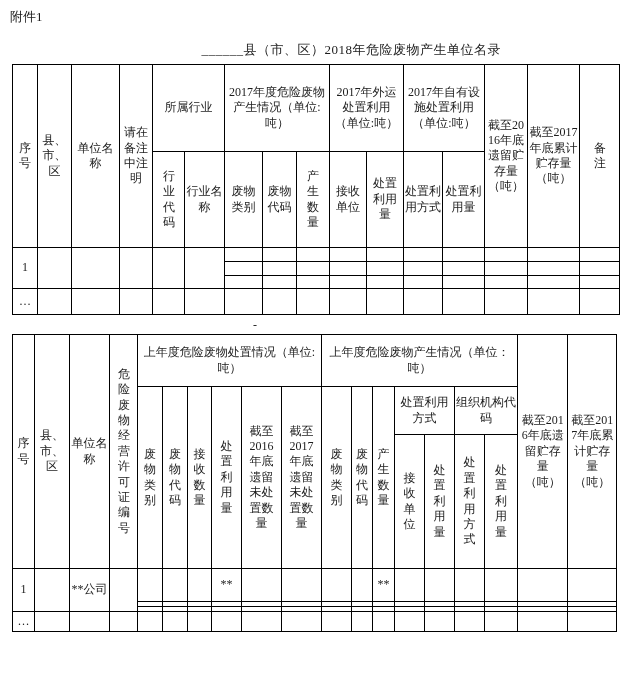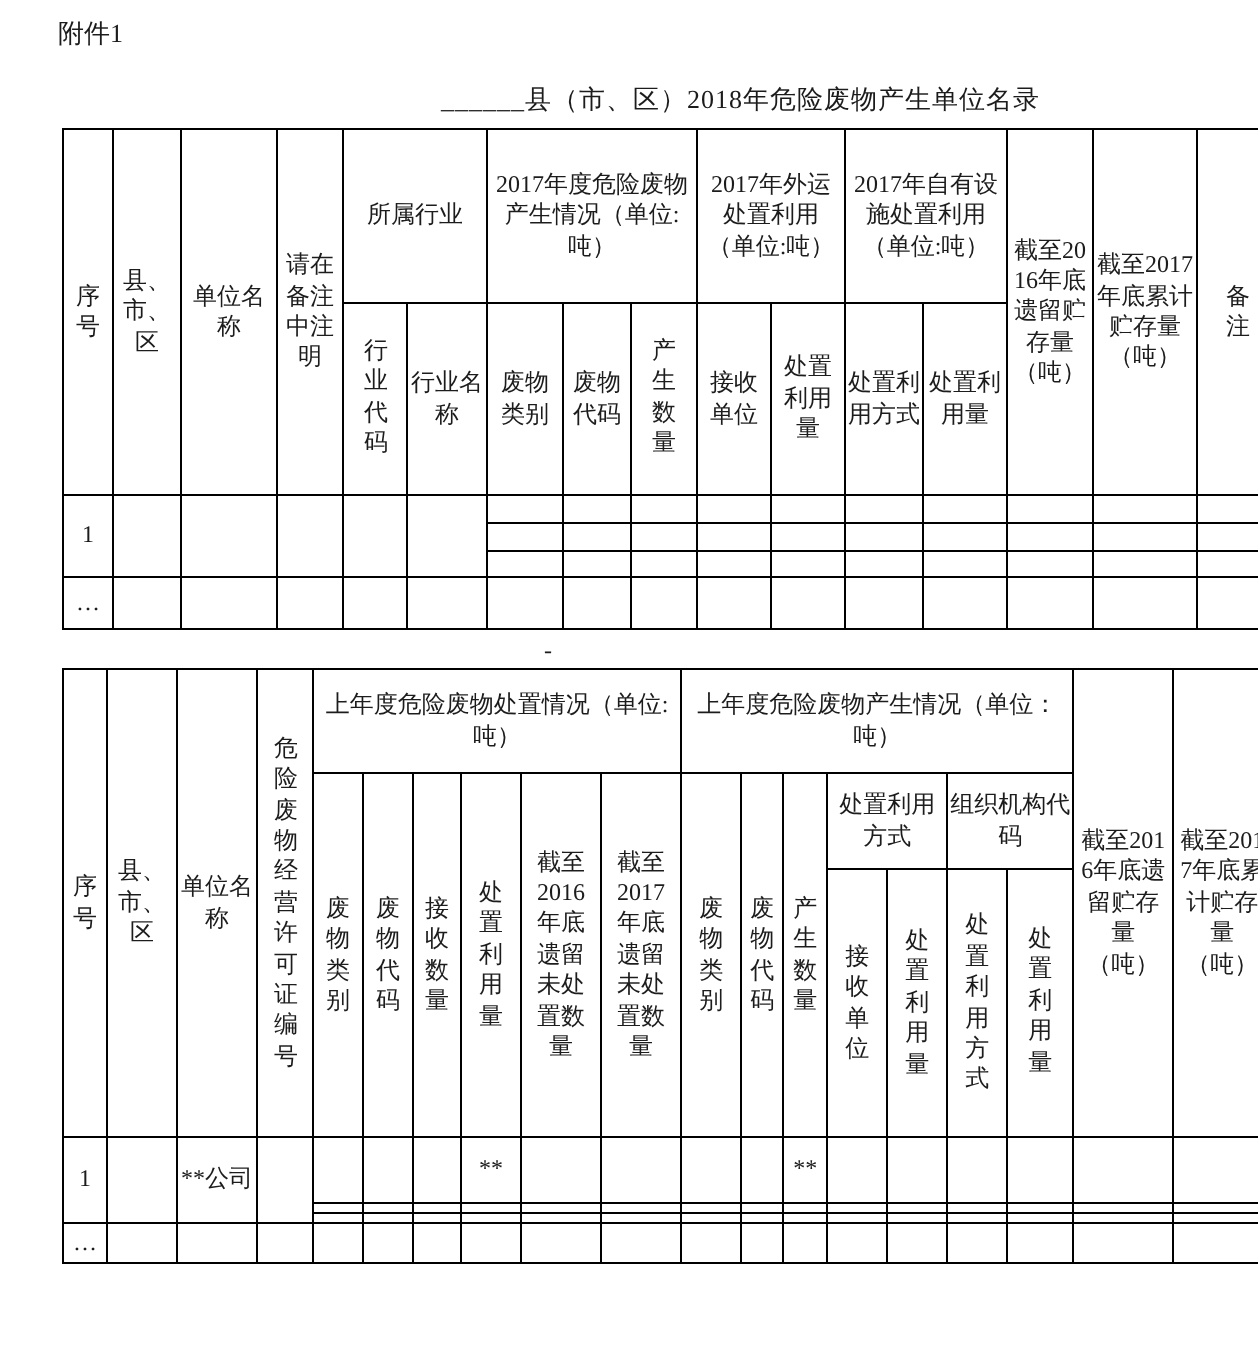--- a/index.html
+++ b/index.html
@@ -1,34 +1,34 @@
 <!DOCTYPE html>
 <html><head>
 <meta charset="utf-8">
 <style>
   html,body { margin:0; padding:0; }
   body {
     width:629px; height:684px; background:#ffffff; overflow:hidden;
     font-family:"Liberation Serif","DejaVu Serif",serif; color:#1c1c1c;
   }
-  .page { box-sizing:border-box; width:501px; height:684px; padding:8px 0 0 9px;margin-left:19px; }
+  .page { box-sizing:border-box; width:501px; height:684px; padding:8px 0 0 9px; }
   .attachment { font-size:13px; padding-left:1px; }
   .tbl-title { text-align:right; font-size:13px; margin-top:15px; letter-spacing:.5px; }
   .note { font-size:13px; margin-top:8px; padding-left:1px; }
   .sep-dash { text-align:center; font-size:12px; margin-top:4px; line-height:12px; }
   table { border-collapse:collapse; table-layout:fixed; margin-top:5px; margin-left:3px; }
   th,td {
     border:1px solid #000; font-weight:normal; font-size:12px; line-height:1.28;
     text-align:center; vertical-align:middle; padding:0 1px;
     word-break:break-all; overflow:hidden;
   }
   tr.thin td { height:4px; padding:0; line-height:0; font-size:0; }
   .pad7  { padding:0 7px; }
   .pad8  { padding:0 8px; }
-  .pad10 { padding:0 10px;font-family:Liberation Mono, monospace; }
+  .pad10 { padding:0 10px; }
   .pad14 { padding:0 14px; }
   .t2 { margin-top:3px; }
 </style>
 </head>
 <body>
 
 <div class="page">
 
   <div class="attachment">附件1</div>
 

